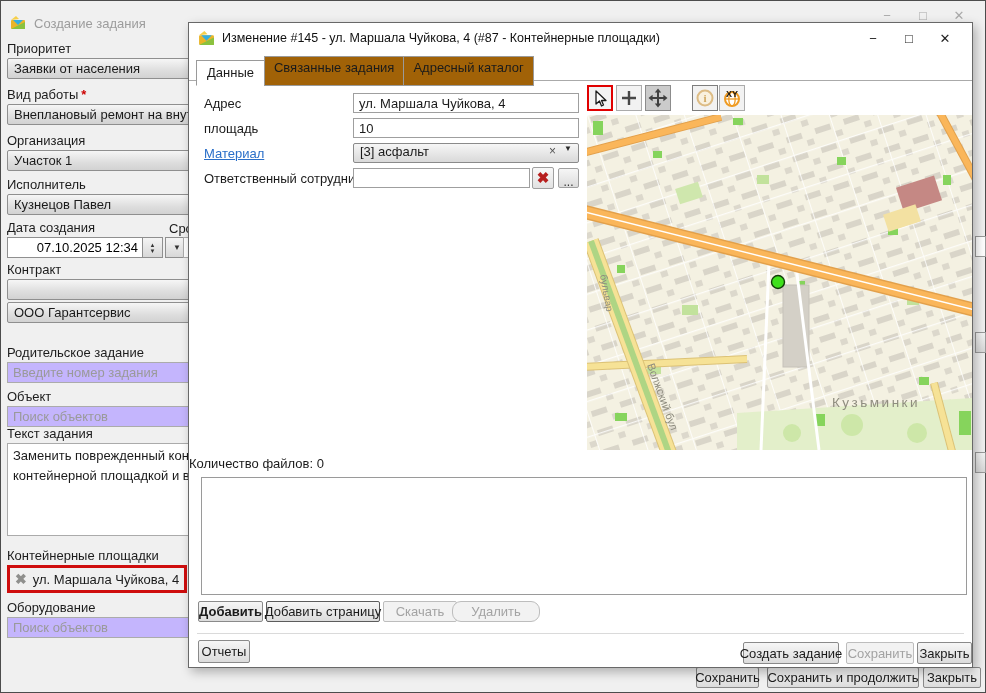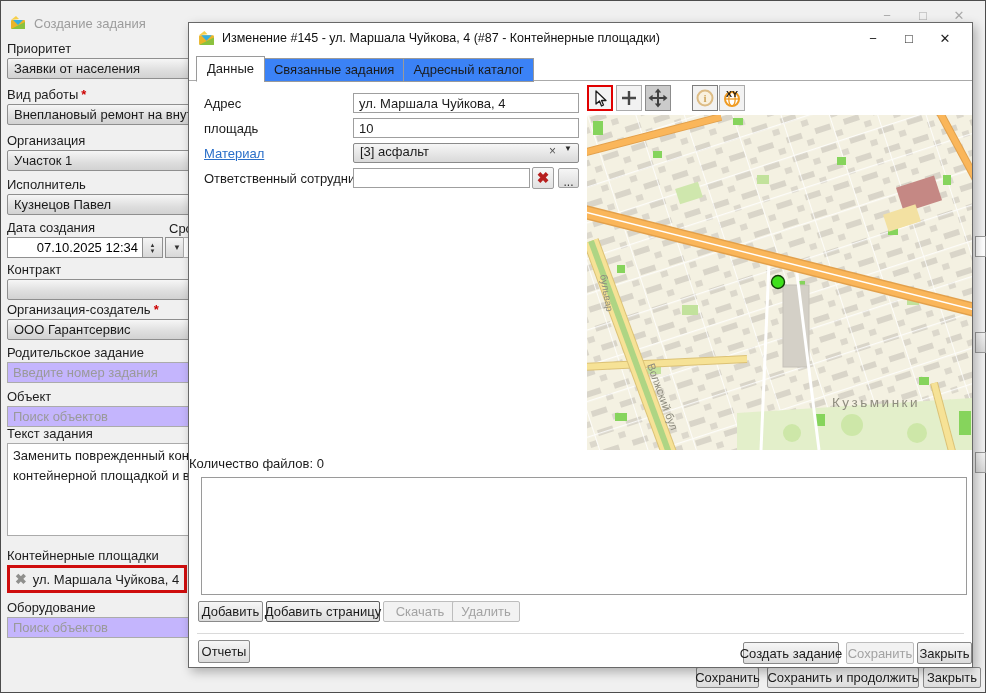--- a/index.html
+++ b/index.html
@@ -59,21 +59,21 @@
 
   
   .dialog { position:absolute; left:188px; top:22px; width:785px; height:646px; background:#fff;
             border:1px solid #686868; box-shadow:3px 4px 10px rgba(0,0,0,.28); }
   .dlg-titlebar { position:absolute; left:0; top:0; right:0; height:30px; display:flex; align-items:center; gap:7px; padding:0 9px; }
   .dlg-title { font-size:12.5px; color:#111; white-space:nowrap; overflow:hidden; }
   .dlg-ctl { margin-left:auto; display:flex; }
   .dlg-ctl span { width:36px; height:24px; display:flex; align-items:center; justify-content:center; color:#1e1e1e; font-size:13px; }
 
   .tabs { position:absolute; left:7px; top:33px; display:flex; align-items:flex-end; z-index:2; }
-  .tab { font-size:13px; padding:3px 9px 4px; border:1px solid #9a9a9a; background:#3b82f6; margin-left:-1px; color:#1b1b1b; }
+  .tab { font-size:13px; padding:3px 9px 10px; border:1px solid #9a9a9a; background:#a16207; margin-left:-1px; color:#1b1b1b; }
   .tab.active { background:#fff; border-bottom-color:#fff; padding:4px 10px 5px; margin-left:0; }
   .tabline { position:absolute; left:0; right:0; top:57px; border-top:1px solid #aaaaaa; }
 
   .dl-label { position:absolute; font-size:13px; white-space:nowrap; }
   .dl-input { position:absolute; height:20px; border:1px solid #9f9f9f; background:#fff;
               font:13px "Liberation Sans",sans-serif; padding:0 5px; color:#1b1b1b; }
   .link { color:#2a6fc9; text-decoration:underline; }
   .dl-combo { position:absolute; height:20px; border:1px solid #8a8a8a; border-radius:2px;
               background:linear-gradient(#f6f6f6,#d9d9d9); display:flex; align-items:flex-start; padding:0 6px; }
   .dl-combo .cx { margin-left:auto; color:#555; font-size:12px; }
@@ -90,24 +90,24 @@
   .mb-select { left:398px; border:2px solid #e10000; }
   .mb-add    { left:427px; }
   .mb-pan    { left:456px; background:#cbcbcb; border-color:#8c8c8c; }
   .mb-info   { left:503px; border-color:#7d7d7d; }
   .mb-xy     { left:530px; }
 
   .map { position:absolute; left:398px; top:92px; width:385px; height:335px; overflow:hidden; }
 
   .files-label { position:absolute; left:0; top:433px; font-size:13px; }
   .files-box { position:absolute; left:12px; top:454px; width:766px; height:118px; border:1px solid #9a9a9a; background:#fff; }
-  .fb-add  { left:9px;  top:578px; width:65px;  height:21px; }
+  .fb-add  { left:9px;  top:578px; width:65px;  height:21px;font-weight:bold; }
   .fb-page { left:77px; top:578px; width:114px; height:21px; }
   .fb-down { left:194px;top:578px; width:74px;  height:21px; }
-  .fb-del  { left:263px;top:578px; width:68px;  height:21px; }
+  .fb-del  { left:263px;top:578px; width:88px;  height:21px;border-radius:9px; }
   .dlg-sep { position:absolute; left:8px; right:8px; top:610px; border-top:1px solid #dadada; }
   .fbtn-reports { left:9px;  top:617px; width:52px; height:23px; }
   .fbtn-create  { left:554px; top:619px; width:96px; height:22px; }
   .fbtn-save    { left:657px; top:619px; width:68px; height:22px; }
   .fbtn-close   { left:728px; top:619px; width:55px; height:22px; }
 </style>
 </head>
 <body>
 
 <div class="window">
@@ -170,21 +170,20 @@
       <span class="srok-sliver"></span>
     </div>
   </div>
 
   <div class="f f-contract">
     <span class="lbl">Контракт</span>
     <div class="combo"></div>
   </div>
 
   <div class="f f-creator">
-    <span class="lbl"><span>Организация-создатель</span><span class="req">*</span></span>
     <div class="combo">
       <span>ООО Гарантсервис</span>
     </div>
   </div>
 
   <div class="f f-parent">
     <span class="lbl">Родительское задание</span>
     <input class="tinput" placeholder="Введите номер задания" style="">
   </div>
 

